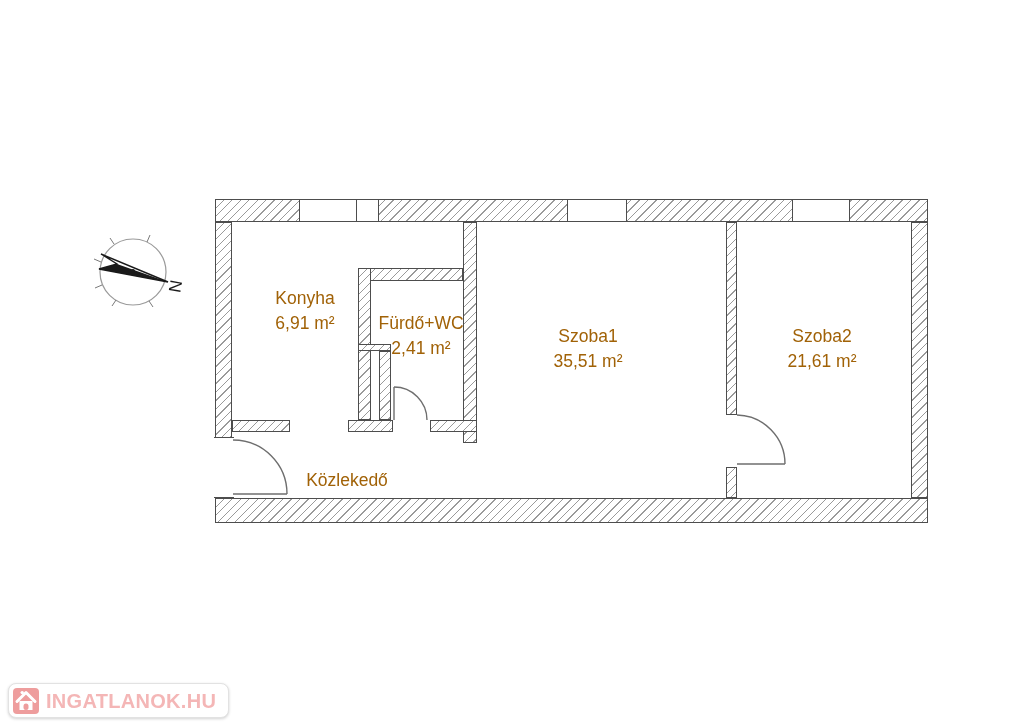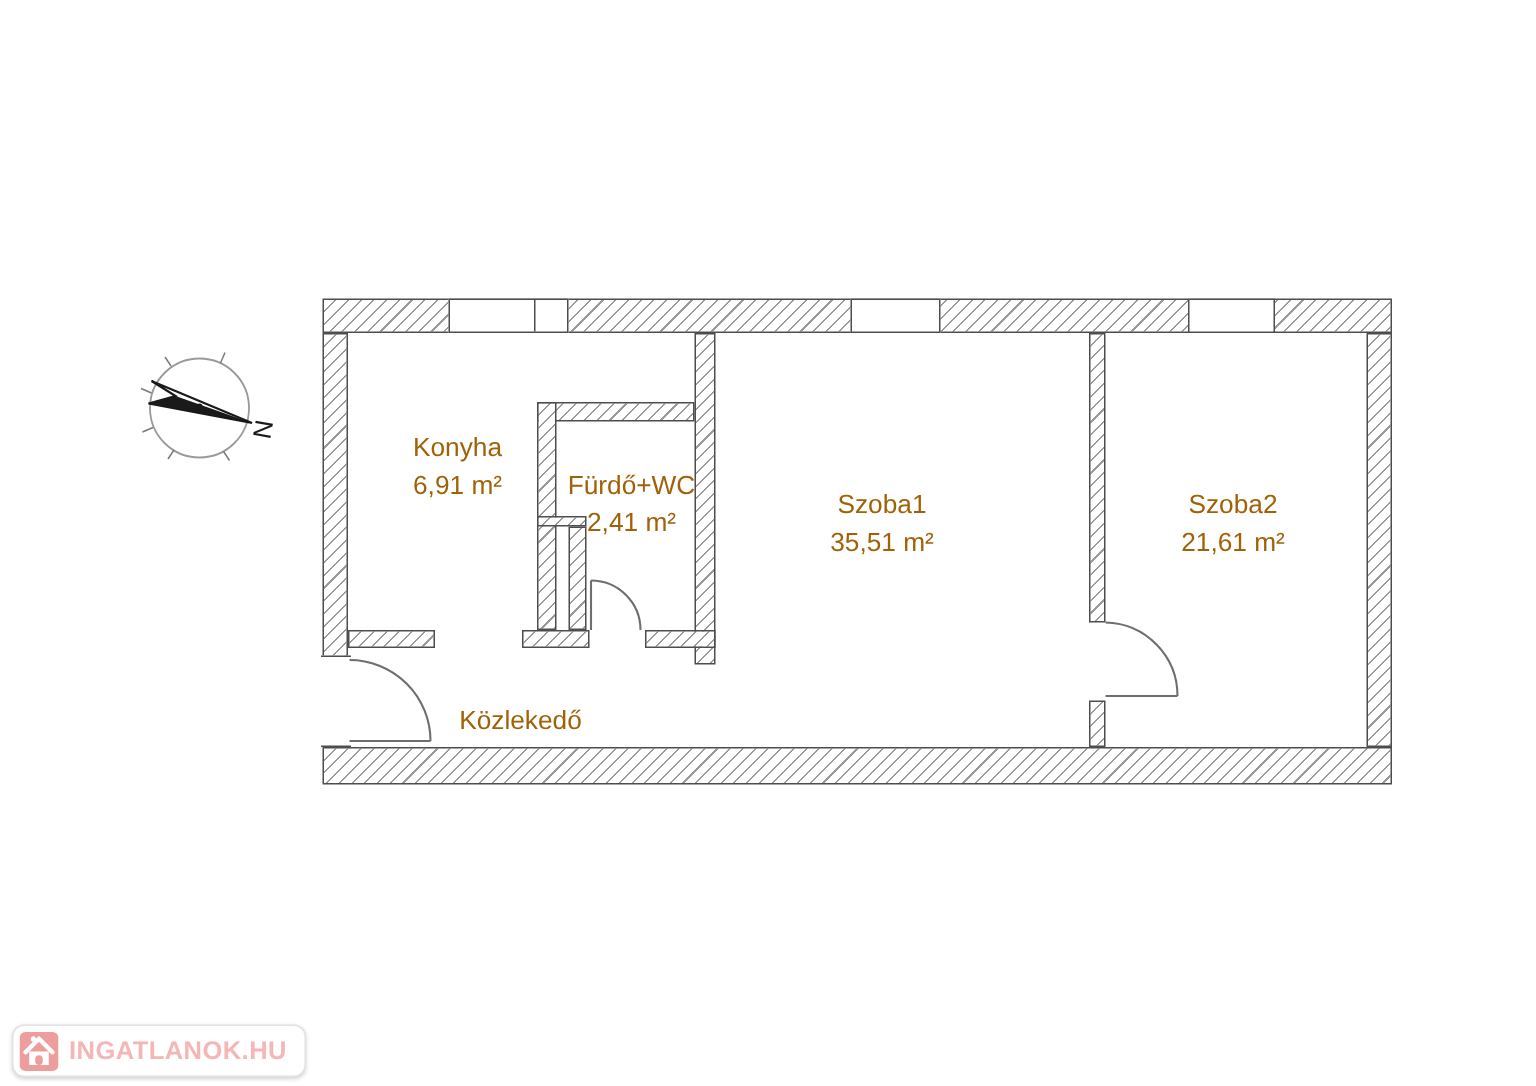--- a/index.html
+++ b/index.html
@@ -27,21 +27,21 @@
   svg.overlay{position:absolute;left:0;top:0;pointer-events:none;}
   
   .watermark{
     position:absolute;left:8px;top:683px;height:33px;
     display:flex;align-items:center;gap:7px;
     background:#ffffff;border:1px solid #e2e2e2;border-radius:8px;
     box-shadow:0 1px 3px rgba(0,0,0,0.18);
     padding:0 12px 0 4px;
   }
   .watermark .logo-text{
-    color:#f4b6b6;font-weight:700;font-size:17px;letter-spacing:0.3px;line-height:1;
+    color:#f4b6b6;font-weight:700;font-size:20px;letter-spacing:0.3px;line-height:1;
   }
 </style>
 </head>
 <body>
 
 <div class="plan">
 
   <div class="wall" style="left:215px;top:199px;width:713px;height:23px;"></div>
   <div class="wall" style="left:215px;top:222px;width:17px;height:276px;"></div>
   <div class="wall" style="left:911px;top:222px;width:17px;height:276px;"></div>

